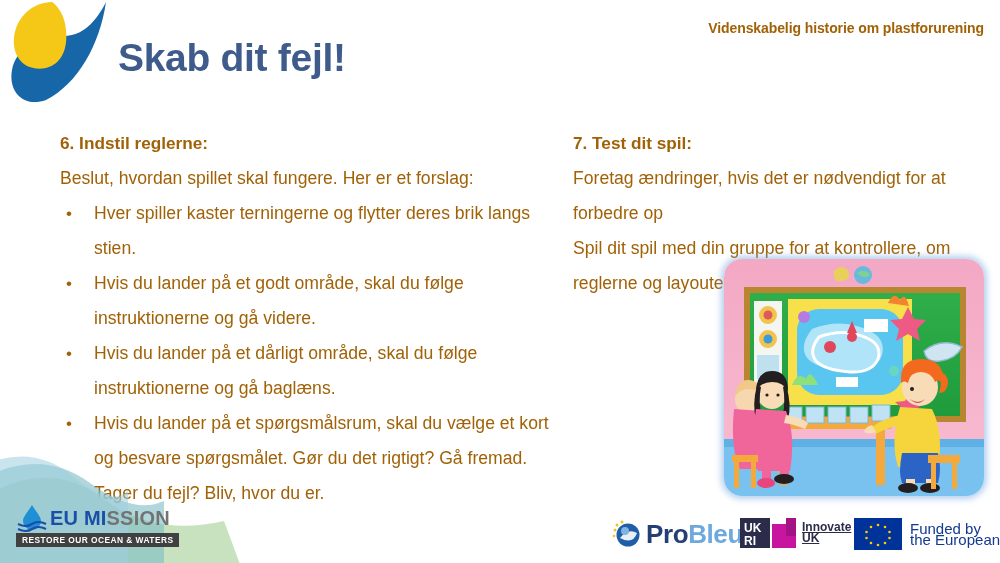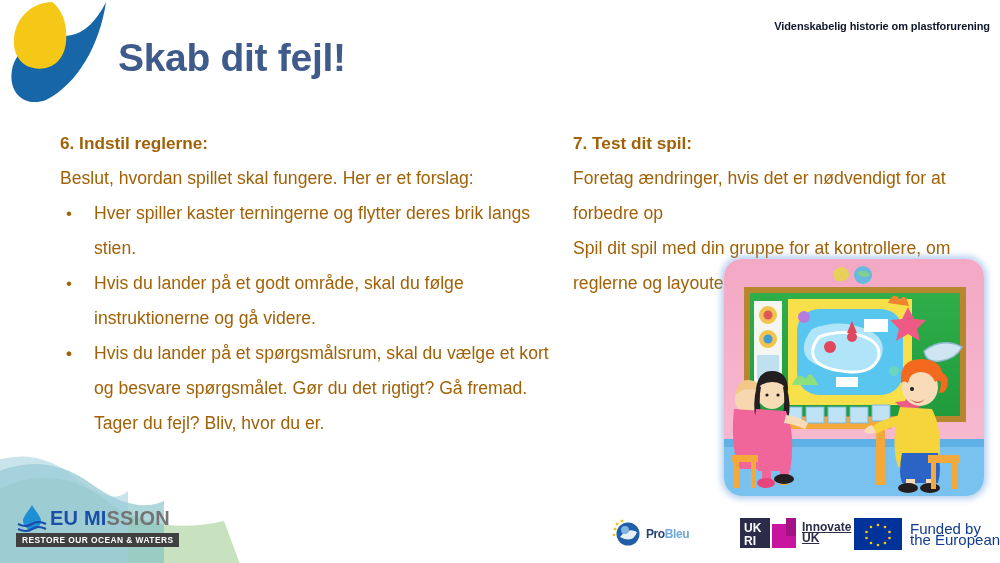--- a/index.html
+++ b/index.html
@@ -38,25 +38,25 @@
     left: 118px;
     top: 36px;
     font-size: 39px;
     font-weight: bold;
     color: #3f5b8b;
     letter-spacing: -0.3px;
     white-space: nowrap;
   }
   .header-note {
     position: absolute;
-    right: 10px;
+    right: 16px;
     top: 20px;
-    font-size: 11px;
+    font-size: 14px;
     font-weight: bold;
-    color: #0f172a;
+    color: #a16207;
     white-space: nowrap;
     letter-spacing: -0.1px;
   }
 
   
   .col {
     position: absolute;
     color: #a16207;
     font-size: 17.6px;
     line-height: 35px;
@@ -161,21 +161,21 @@
     top: 516px;
     width: 380px;
     height: 40px;
   }
   .logo-probleu {
     position: absolute;
     left: 0px; top: 3px;
     display: flex; align-items: center; gap: 4px;
   }
   .logo-probleu .pb-text {
-    font-size: 12px; font-weight: bold; letter-spacing: -0.4px;
+    font-size: 26px; font-weight: bold; letter-spacing: -0.4px;
   }
   .pb-pro { color: #243f73; }
   .pb-bleu { color: #6ea8dd; }
 
   .logo-ukri {
     position: absolute;
     left: 128px; top: 0px;
     display: flex; align-items: center; 
   }
   .ukri-mark { width: 62px; height: 34px; }
@@ -217,20 +217,21 @@
       <li>
         <span class="bullet">•</span>
         <span>Hver spiller kaster terningerne og flytter deres brik langs stien.</span>
       </li>
       <li>
         <span class="bullet">•</span>
         <span>Hvis du lander på et godt område, skal du følge instruktionerne og gå videre.</span>
       </li>
       <li>
         <span class="bullet">•</span>
+        <span>Hvis du lander på et dårligt område, skal du følge instruktionerne og gå baglæns.</span>
       </li>
       <li>
         <span class="bullet">•</span>
         <span>Hvis du lander på et spørgsmålsrum, skal du vælge et kort og besvare spørgsmålet. Gør du det rigtigt? Gå fremad. Tager du fejl? Bliv, hvor du er.</span>
       </li>
     </ul>
   </div>
 
   <div class="col col-right">
     <div class="step-head">7. Test dit spil:</div>

